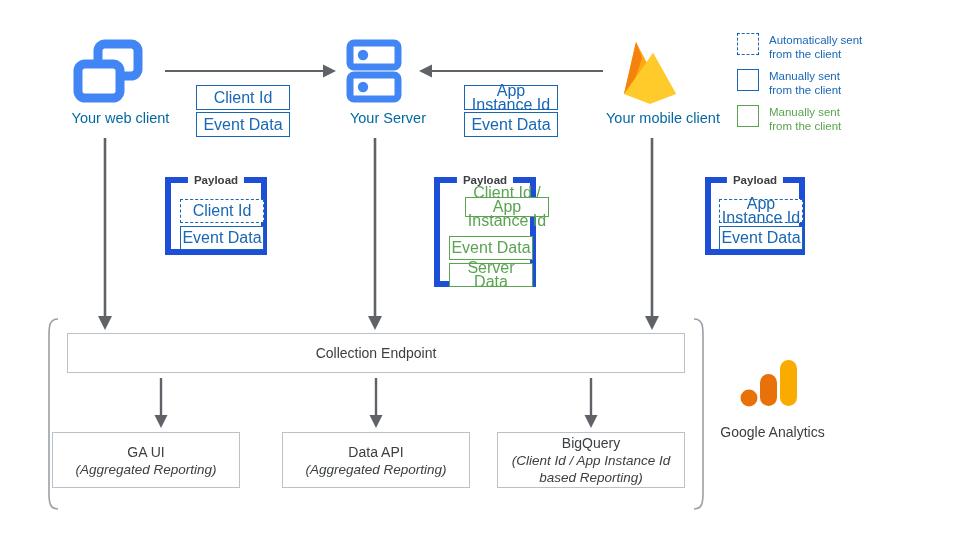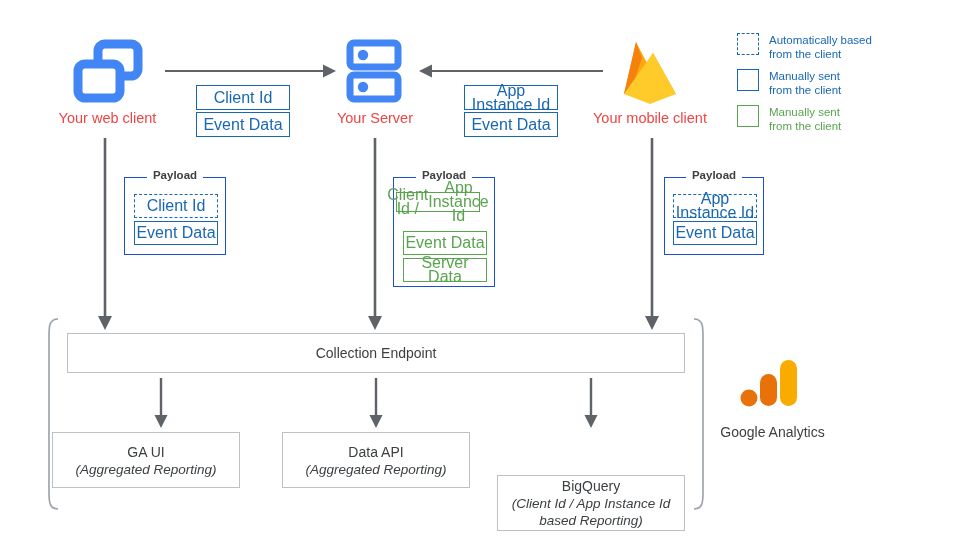--- a/index.html
+++ b/index.html
@@ -13,45 +13,47 @@
     height: 540px;
     background: #ffffff;
     font-family: "Liberation Sans", sans-serif;
     overflow: hidden;
   }
   .abs { position: absolute; }
 
   
   .node-label {
     font-size: 14.5px;
-    color: #ef4444;
+    color: #0369a1;
     text-align: center;
     white-space: nowrap;
+    margin-left: 13px;
   }
 
   
   .chip {
     box-sizing: border-box;
     display: flex;
     align-items: center;
     justify-content: center;
     text-align: center;
     font-size: 16px;
     line-height: 14px;
     background: #ffffff;
   }
   .chip.blue   { border: 1.4px solid #1967b4; color: #1967b4; }
   .chip.blue-dashed { border: 1.6px dashed #1967b4; color: #1967b4; }
   .chip.green  { border: 1.4px solid #5aa450; color: #5aa450; }
 
   
   .payload {
     box-sizing: border-box;
-    border: 1px solid #1d4ed8;
-    background: #ffffff;
+    border: 6px solid #1d4ed8;
+    background: #ffffff;
+    margin-left: 41px;
   }
   .payload-legend {
     position: absolute;
     top: -9px;
     left: 50%;
     transform: translateX(-50%);
     background: #ffffff;
     padding: 0 6px;
     font-size: 11.5px;
     font-weight: bold;
@@ -133,21 +135,21 @@
   <div class="abs chip blue" style="left:196px; top:85px; width:94px; height:25px;">Client Id</div>
   <div class="abs chip blue" style="left:196px; top:112px; width:94px; height:25px;">Event Data</div>
 
   <div class="abs chip blue" style="left:464px; top:85px; width:94px; height:25px;">App Instance Id</div>
   <div class="abs chip blue" style="left:464px; top:112px; width:94px; height:25px;">Event Data</div>
 
   <div class="abs" style="left:737px; top:33px;">
     <div style="display:flex; align-items:flex-start; gap:10px; margin-bottom:8px;">
       <div class="legend-swatch dashed-blue"></div>
       <div>
-        <div class="legend-text blue">Automatically based</div>
+        <div class="legend-text blue">Automatically sent</div>
         <div class="legend-text blue">from the client</div>
       </div>
     </div>
     <div style="display:flex; align-items:flex-start; gap:10px; margin-bottom:8px;">
       <div class="legend-swatch solid-blue"></div>
       <div>
         <div class="legend-text blue">Manually sent</div>
         <div class="legend-text blue">from the client</div>
       </div>
     </div>
@@ -180,21 +182,21 @@
   </div>
 
   <div class="abs payload" style="left:124px; top:177px; width:102px; height:78px;">
     <div class="payload-legend">Payload</div>
     <div class="chip blue-dashed" style="position:absolute; left:9px; top:16px; width:84px; height:24px;">Client Id</div>
     <div class="chip blue" style="position:absolute; left:9px; top:43px; width:84px; height:24px;">Event Data</div>
   </div>
 
   <div class="abs payload" style="left:393px; top:177px; width:102px; height:110px;">
     <div class="payload-legend">Payload</div>
-    <div class="chip green" style="position:absolute; left:2px; top:14px; width:84px; height:20px; flex-direction:row;">
+    <div class="chip green" style="position:absolute; left:25px; top:14px; width:84px; height:20px; flex-direction:column;">
       <span>Client Id /</span>
       <span>App Instance Id</span>
     </div>
     <div class="chip green" style="position:absolute; left:9px; top:53px; width:84px; height:24px;">Event Data</div>
     <div class="chip green" style="position:absolute; left:9px; top:80px; width:84px; height:24px;">Server Data</div>
   </div>
 
   <div class="abs payload" style="left:664px; top:177px; width:100px; height:78px;">
     <div class="payload-legend">Payload</div>
     <div class="chip blue-dashed" style="position:absolute; left:8px; top:16px; width:84px; height:24px;">App Instance Id</div>
@@ -238,21 +240,21 @@
   <div class="abs obox" style="left:52px; top:432px; width:188px; height:56px;">
     <div class="t1">GA UI</div>
     <div class="t2">(Aggregated Reporting)</div>
   </div>
 
   <div class="abs obox" style="left:282px; top:432px; width:188px; height:56px;">
     <div class="t1">Data API</div>
     <div class="t2">(Aggregated Reporting)</div>
   </div>
 
-  <div class="abs obox" style="left:497px; top:432px; width:188px; height:56px;margin-top:43px;">
+  <div class="abs obox" style="left:497px; top:432px; width:188px; height:56px;">
     <div class="t1">BigQuery</div>
     <div class="t2">(Client Id / App Instance Id</div>
     <div class="t2">based Reporting)</div>
   </div>
 
   <div class="abs" style="left:740px; top:358px;">
     <svg width="64" height="58" viewBox="0 0 64 58">
       <rect x="40" y="2" width="17" height="46" rx="8.5" ry="8.5" fill="#f9ab00"></rect>
       <rect x="20" y="16" width="17" height="32" rx="8.5" ry="8.5" fill="#e8710a"></rect>
       <circle cx="9" cy="40" r="8.5" fill="#e8710a"></circle>

